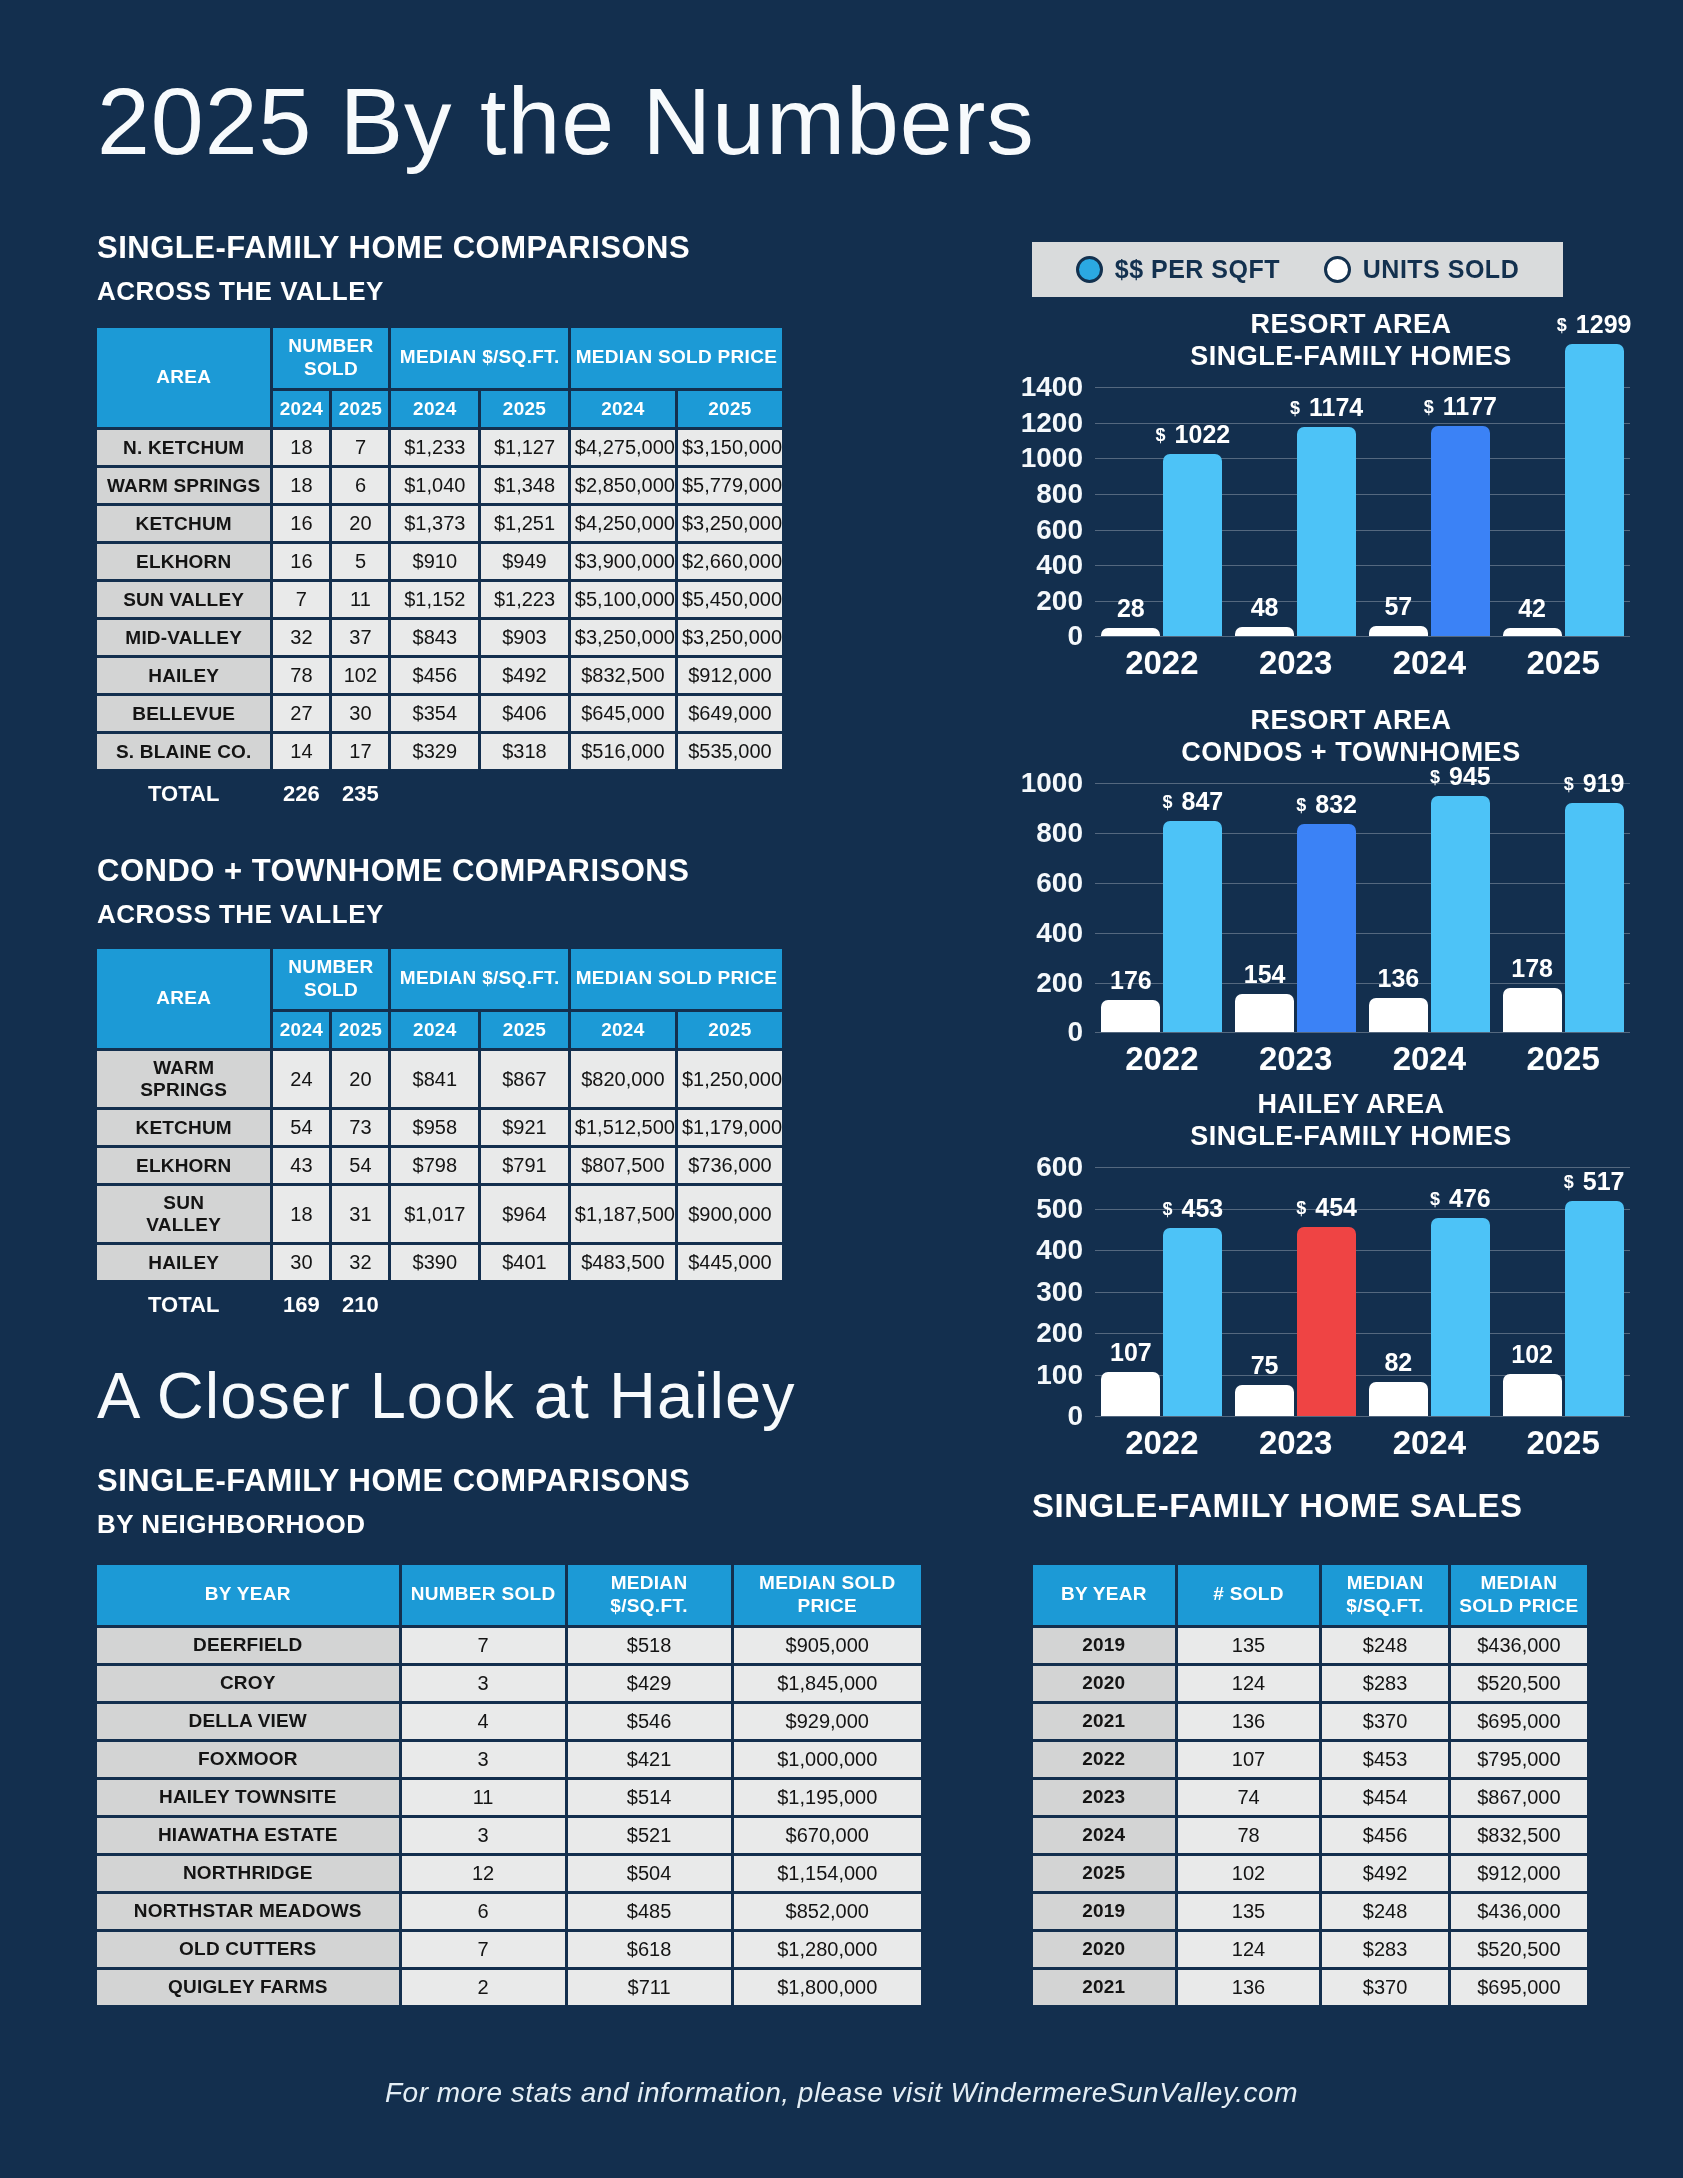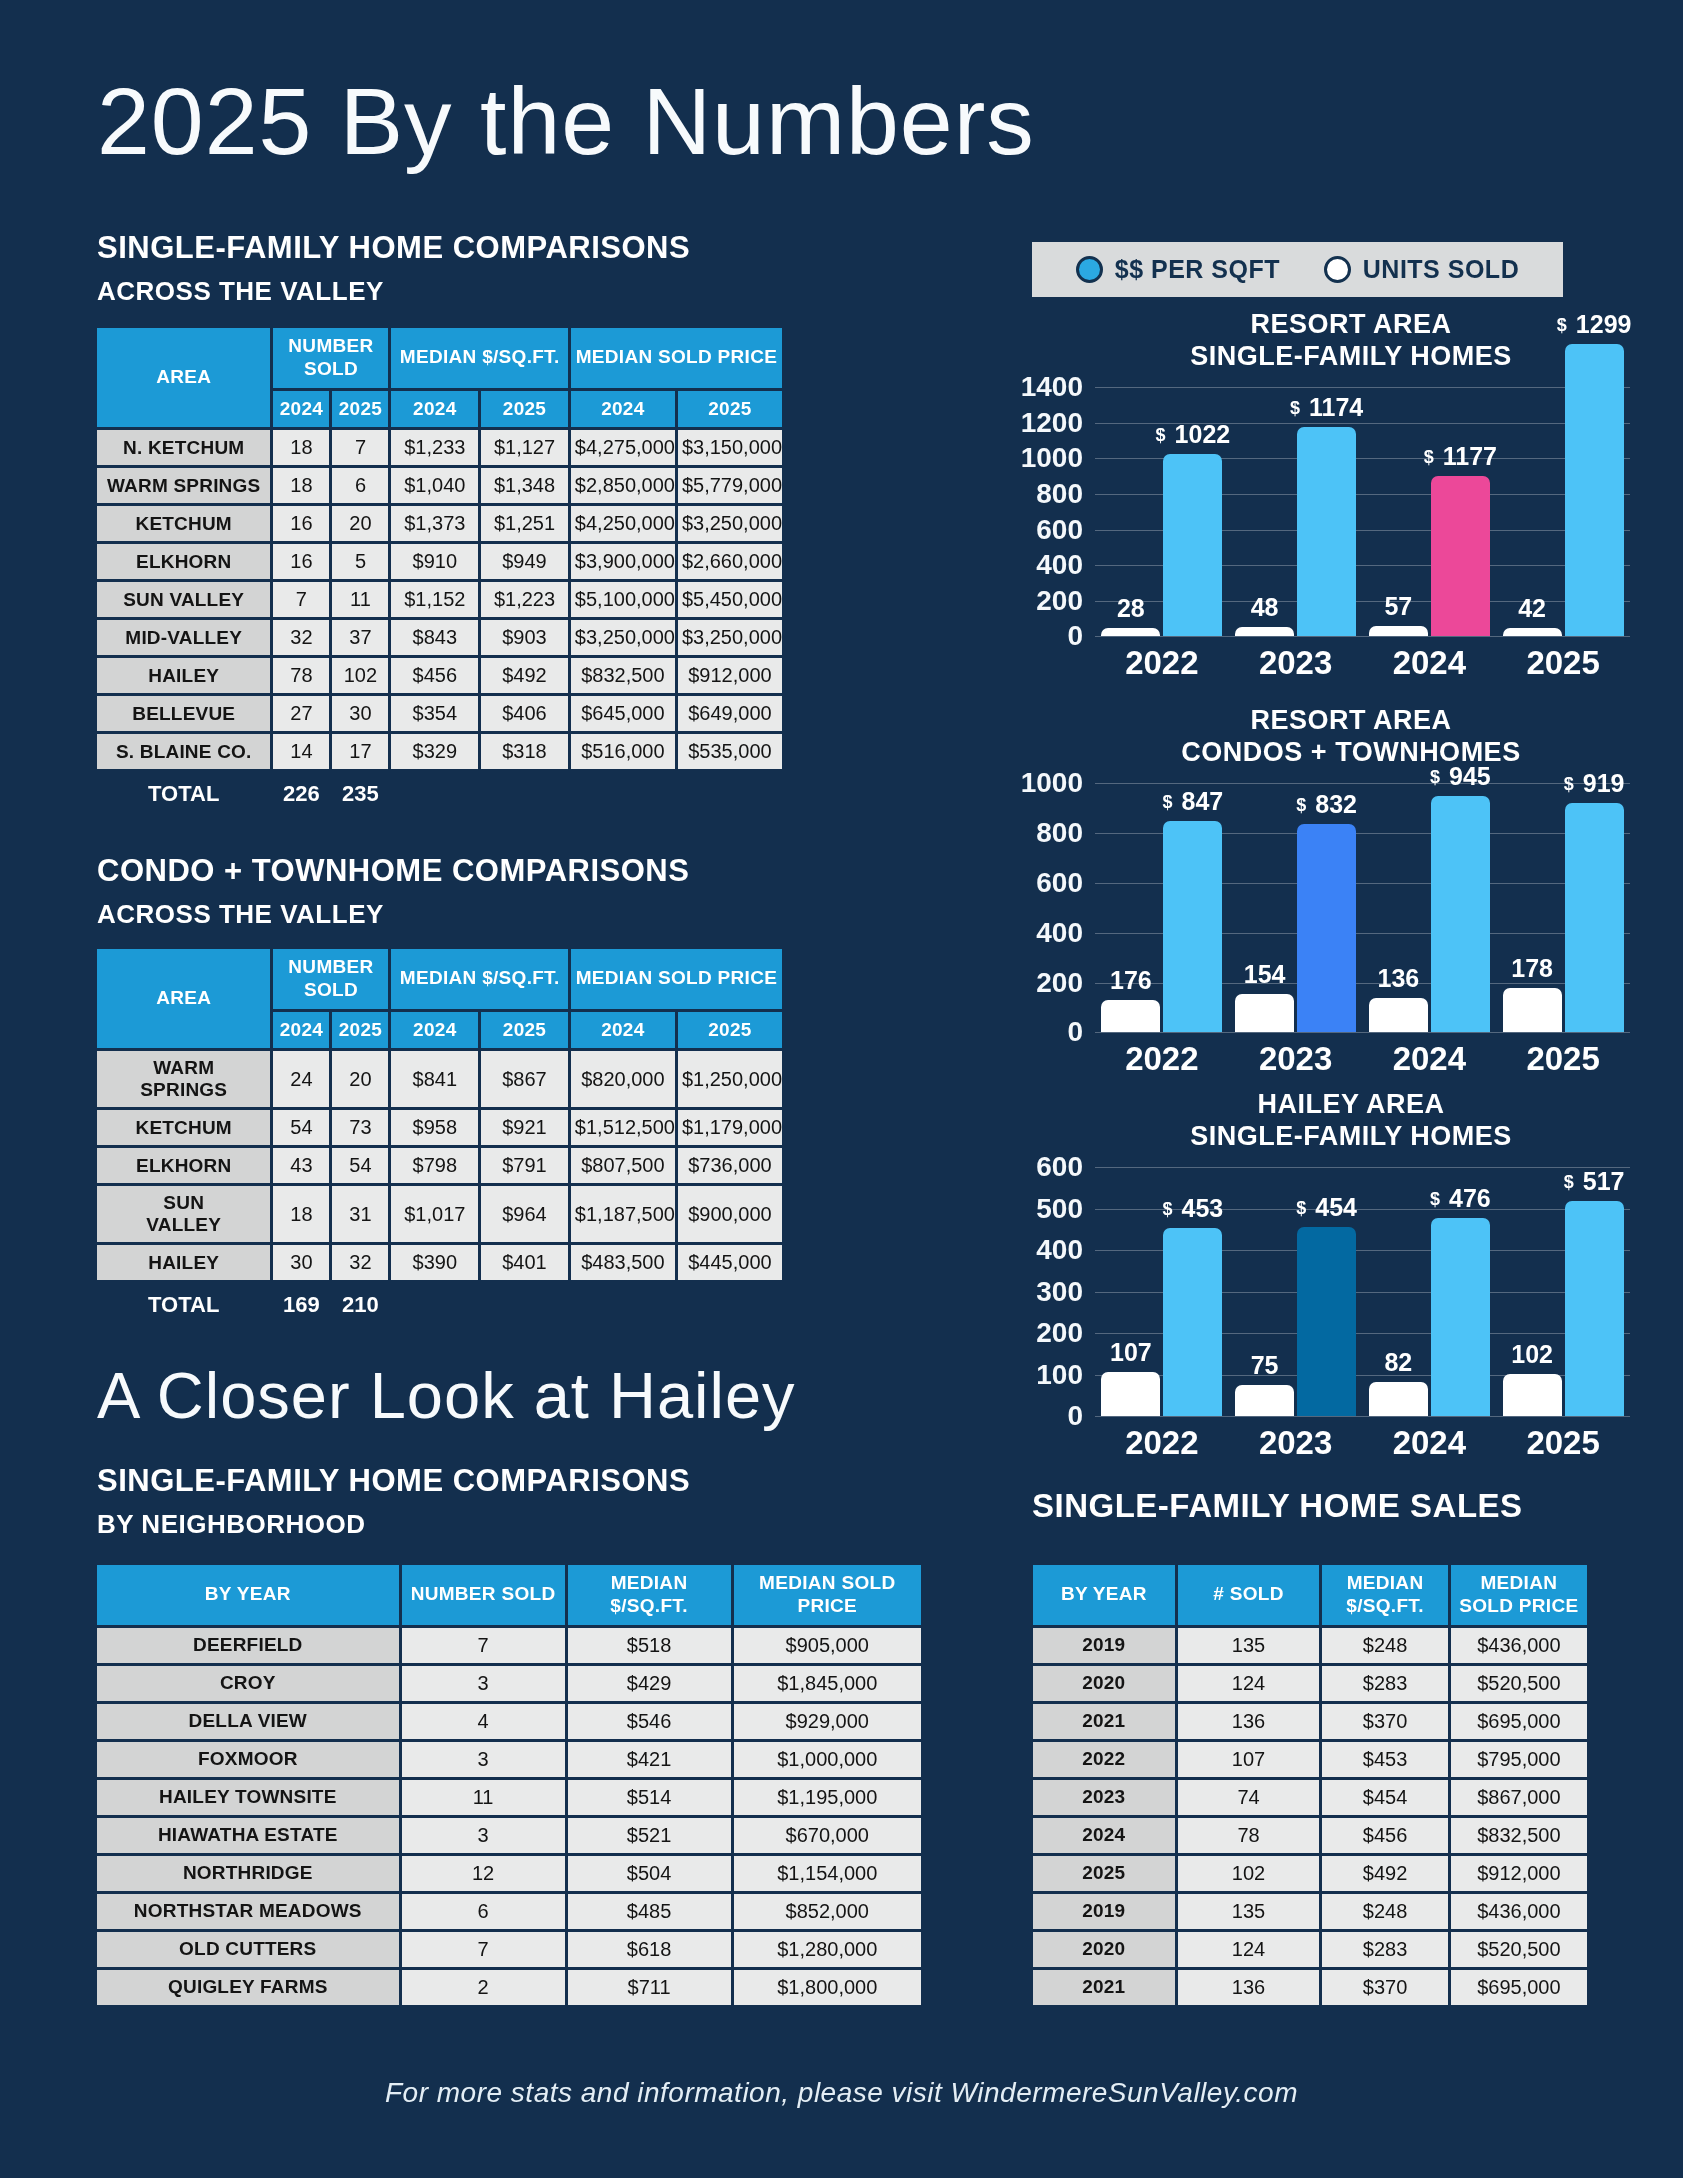--- a/index.html
+++ b/index.html
@@ -413,21 +413,21 @@
                 <div class="bar-label">48</div>
               </div>
               <div class="bar" style="background: rgb(77, 195, 247); height: 209px;">
                 <div class="bar-label"><span class="dollar">$ </span>1174</div>
               </div>
             </div>
             <div class="bar-group">
               <div class="bar" style="background: rgb(255, 255, 255); height: 10.2px;">
                 <div class="bar-label">57</div>
               </div>
-              <div class="bar" style="background: #ec4899; height: 160px;">
+              <div class="bar" style="background: #3b82f6; height: 210px;">
                 <div class="bar-label"><span class="dollar">$ </span>1177</div>
               </div>
             </div>
             <div class="bar-group">
               <div class="bar" style="background: rgb(255, 255, 255); height: 8px;">
                 <div class="bar-label">42</div>
               </div>
               <div class="bar" style="background: rgb(77, 195, 247); height: 292px;">
                 <div class="bar-label"><span class="dollar">$ </span>1299</div>
               </div>
@@ -537,21 +537,21 @@
                 <div class="bar-label">107</div>
               </div>
               <div class="bar" style="background: rgb(77, 195, 247); height: 188px;">
                 <div class="bar-label"><span class="dollar">$ </span>453</div>
               </div>
             </div>
             <div class="bar-group">
               <div class="bar" style="background: rgb(255, 255, 255); height: 31px;">
                 <div class="bar-label">75</div>
               </div>
-              <div class="bar" style="background: #0369a1; height: 189px;">
+              <div class="bar" style="background: #ef4444; height: 189px;">
                 <div class="bar-label"><span class="dollar">$ </span>454</div>
               </div>
             </div>
             <div class="bar-group">
               <div class="bar" style="background: rgb(255, 255, 255); height: 34px;">
                 <div class="bar-label">82</div>
               </div>
               <div class="bar" style="background: rgb(77, 195, 247); height: 198px;">
                 <div class="bar-label"><span class="dollar">$ </span>476</div>
               </div>

